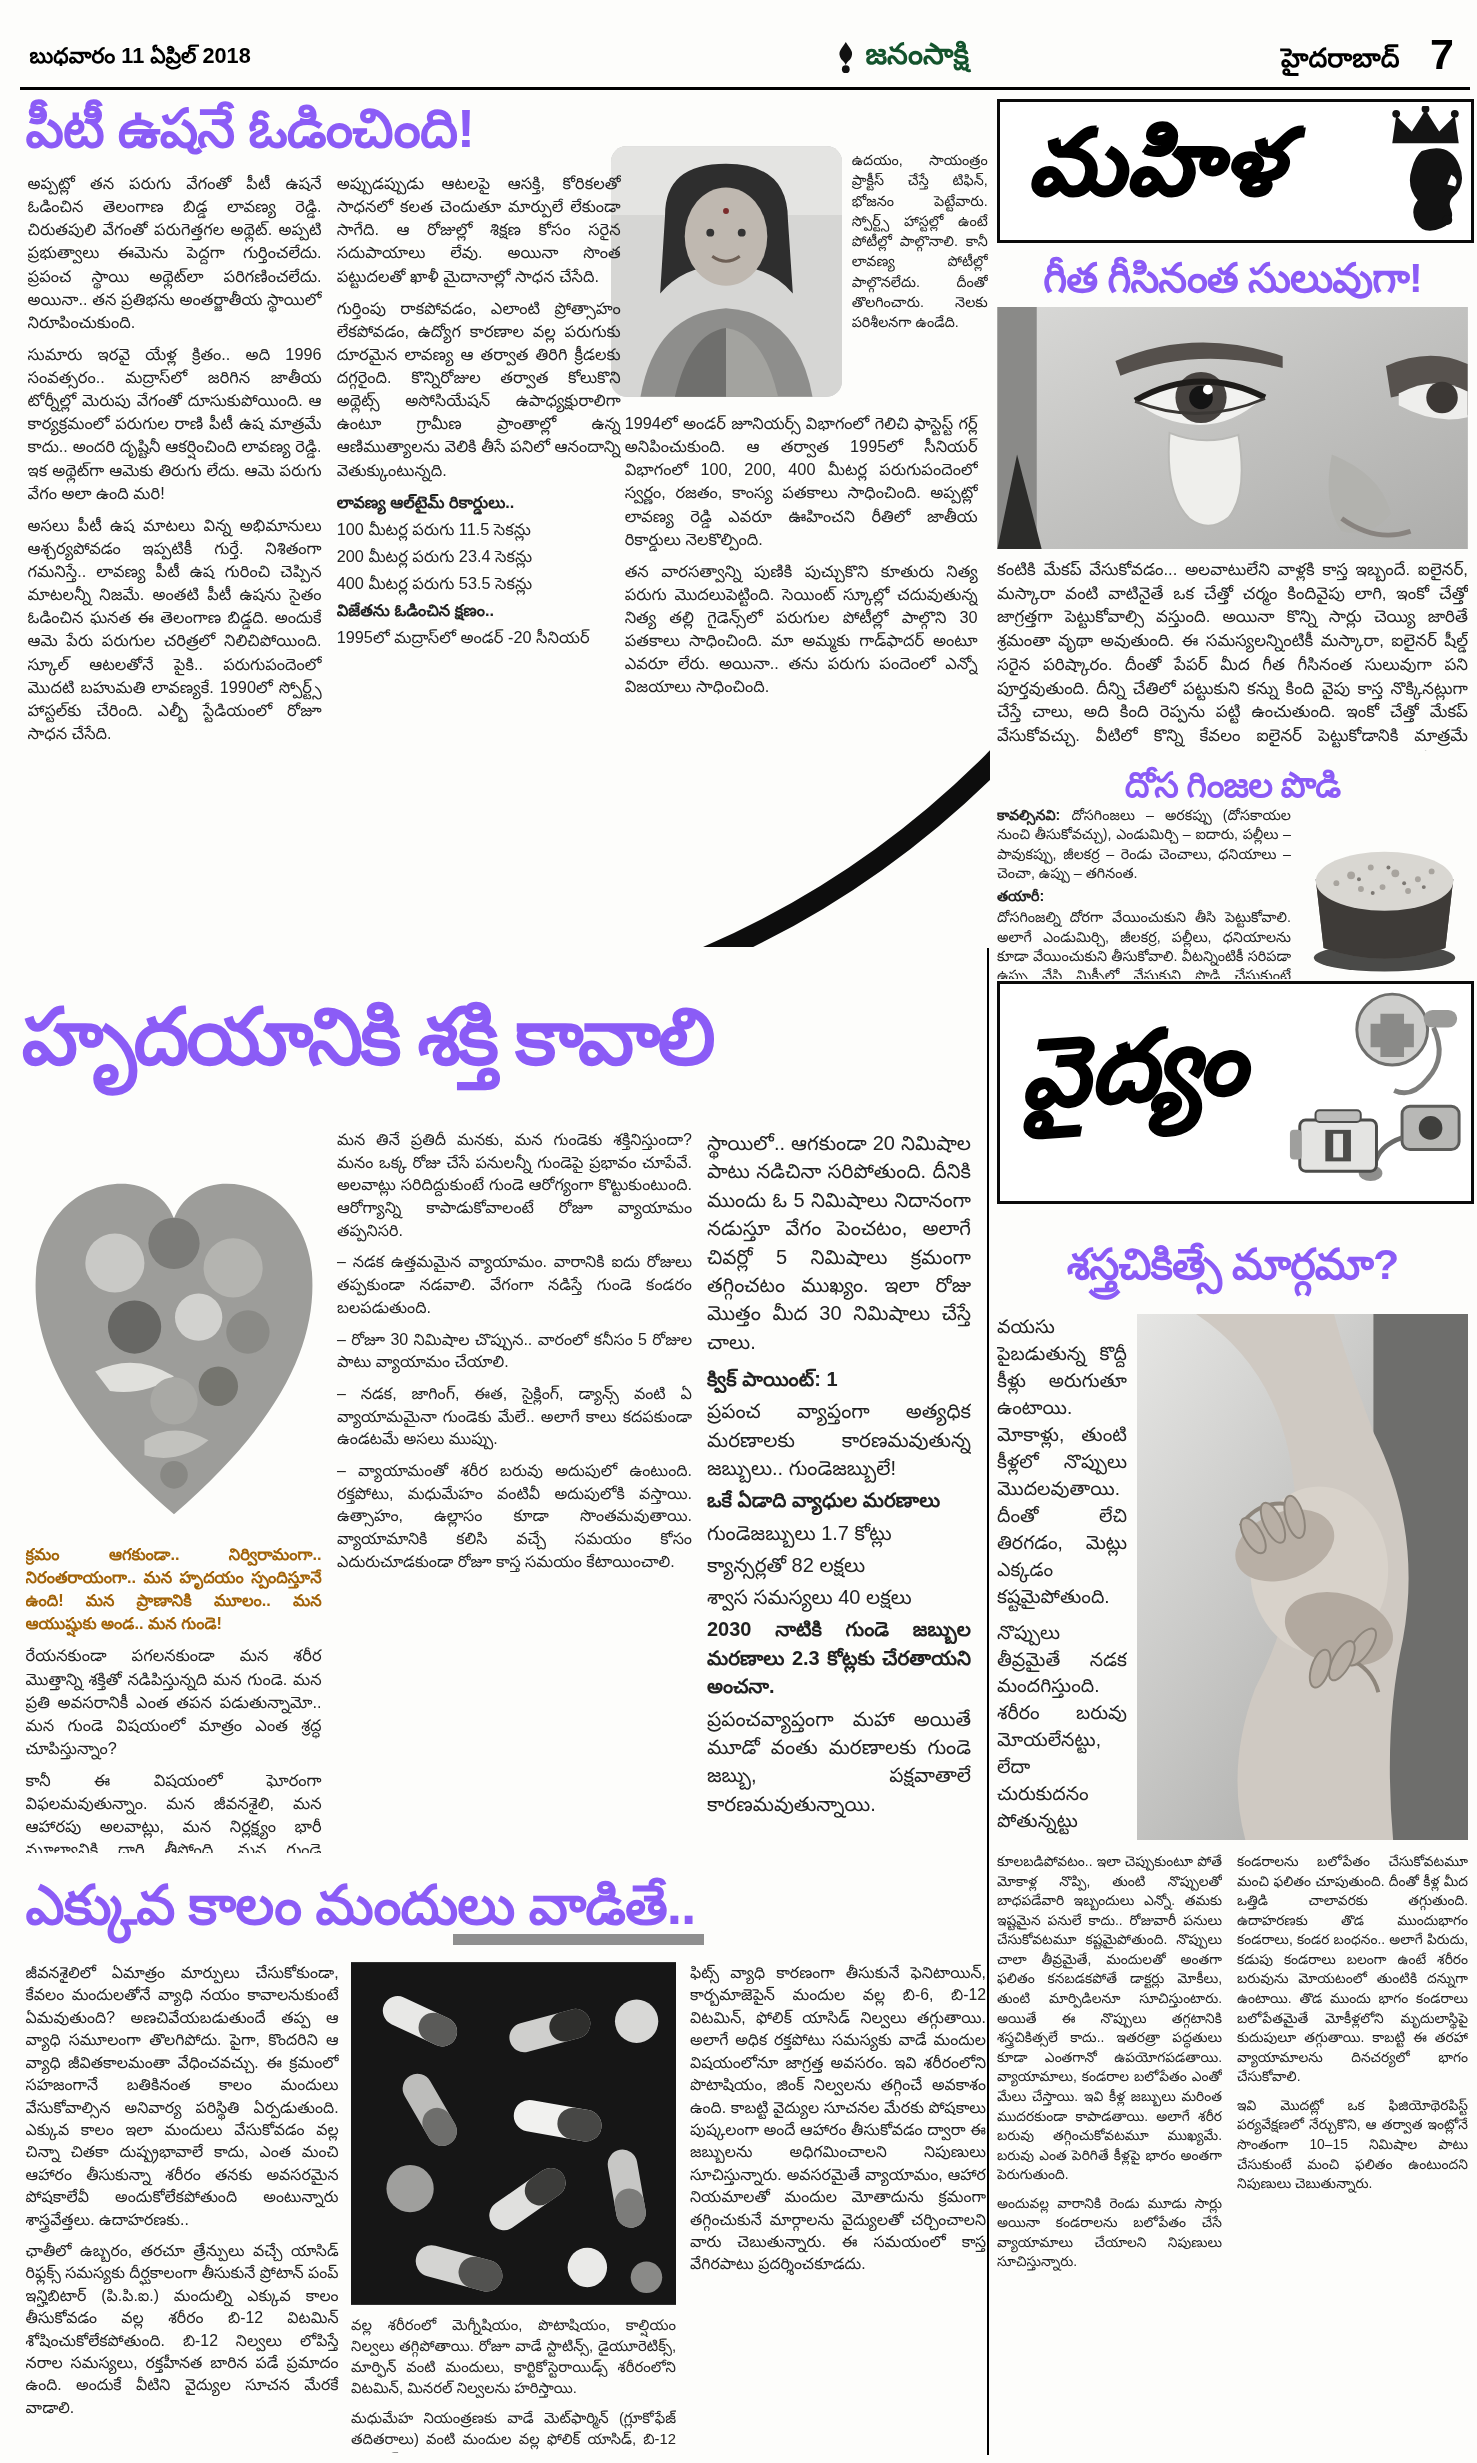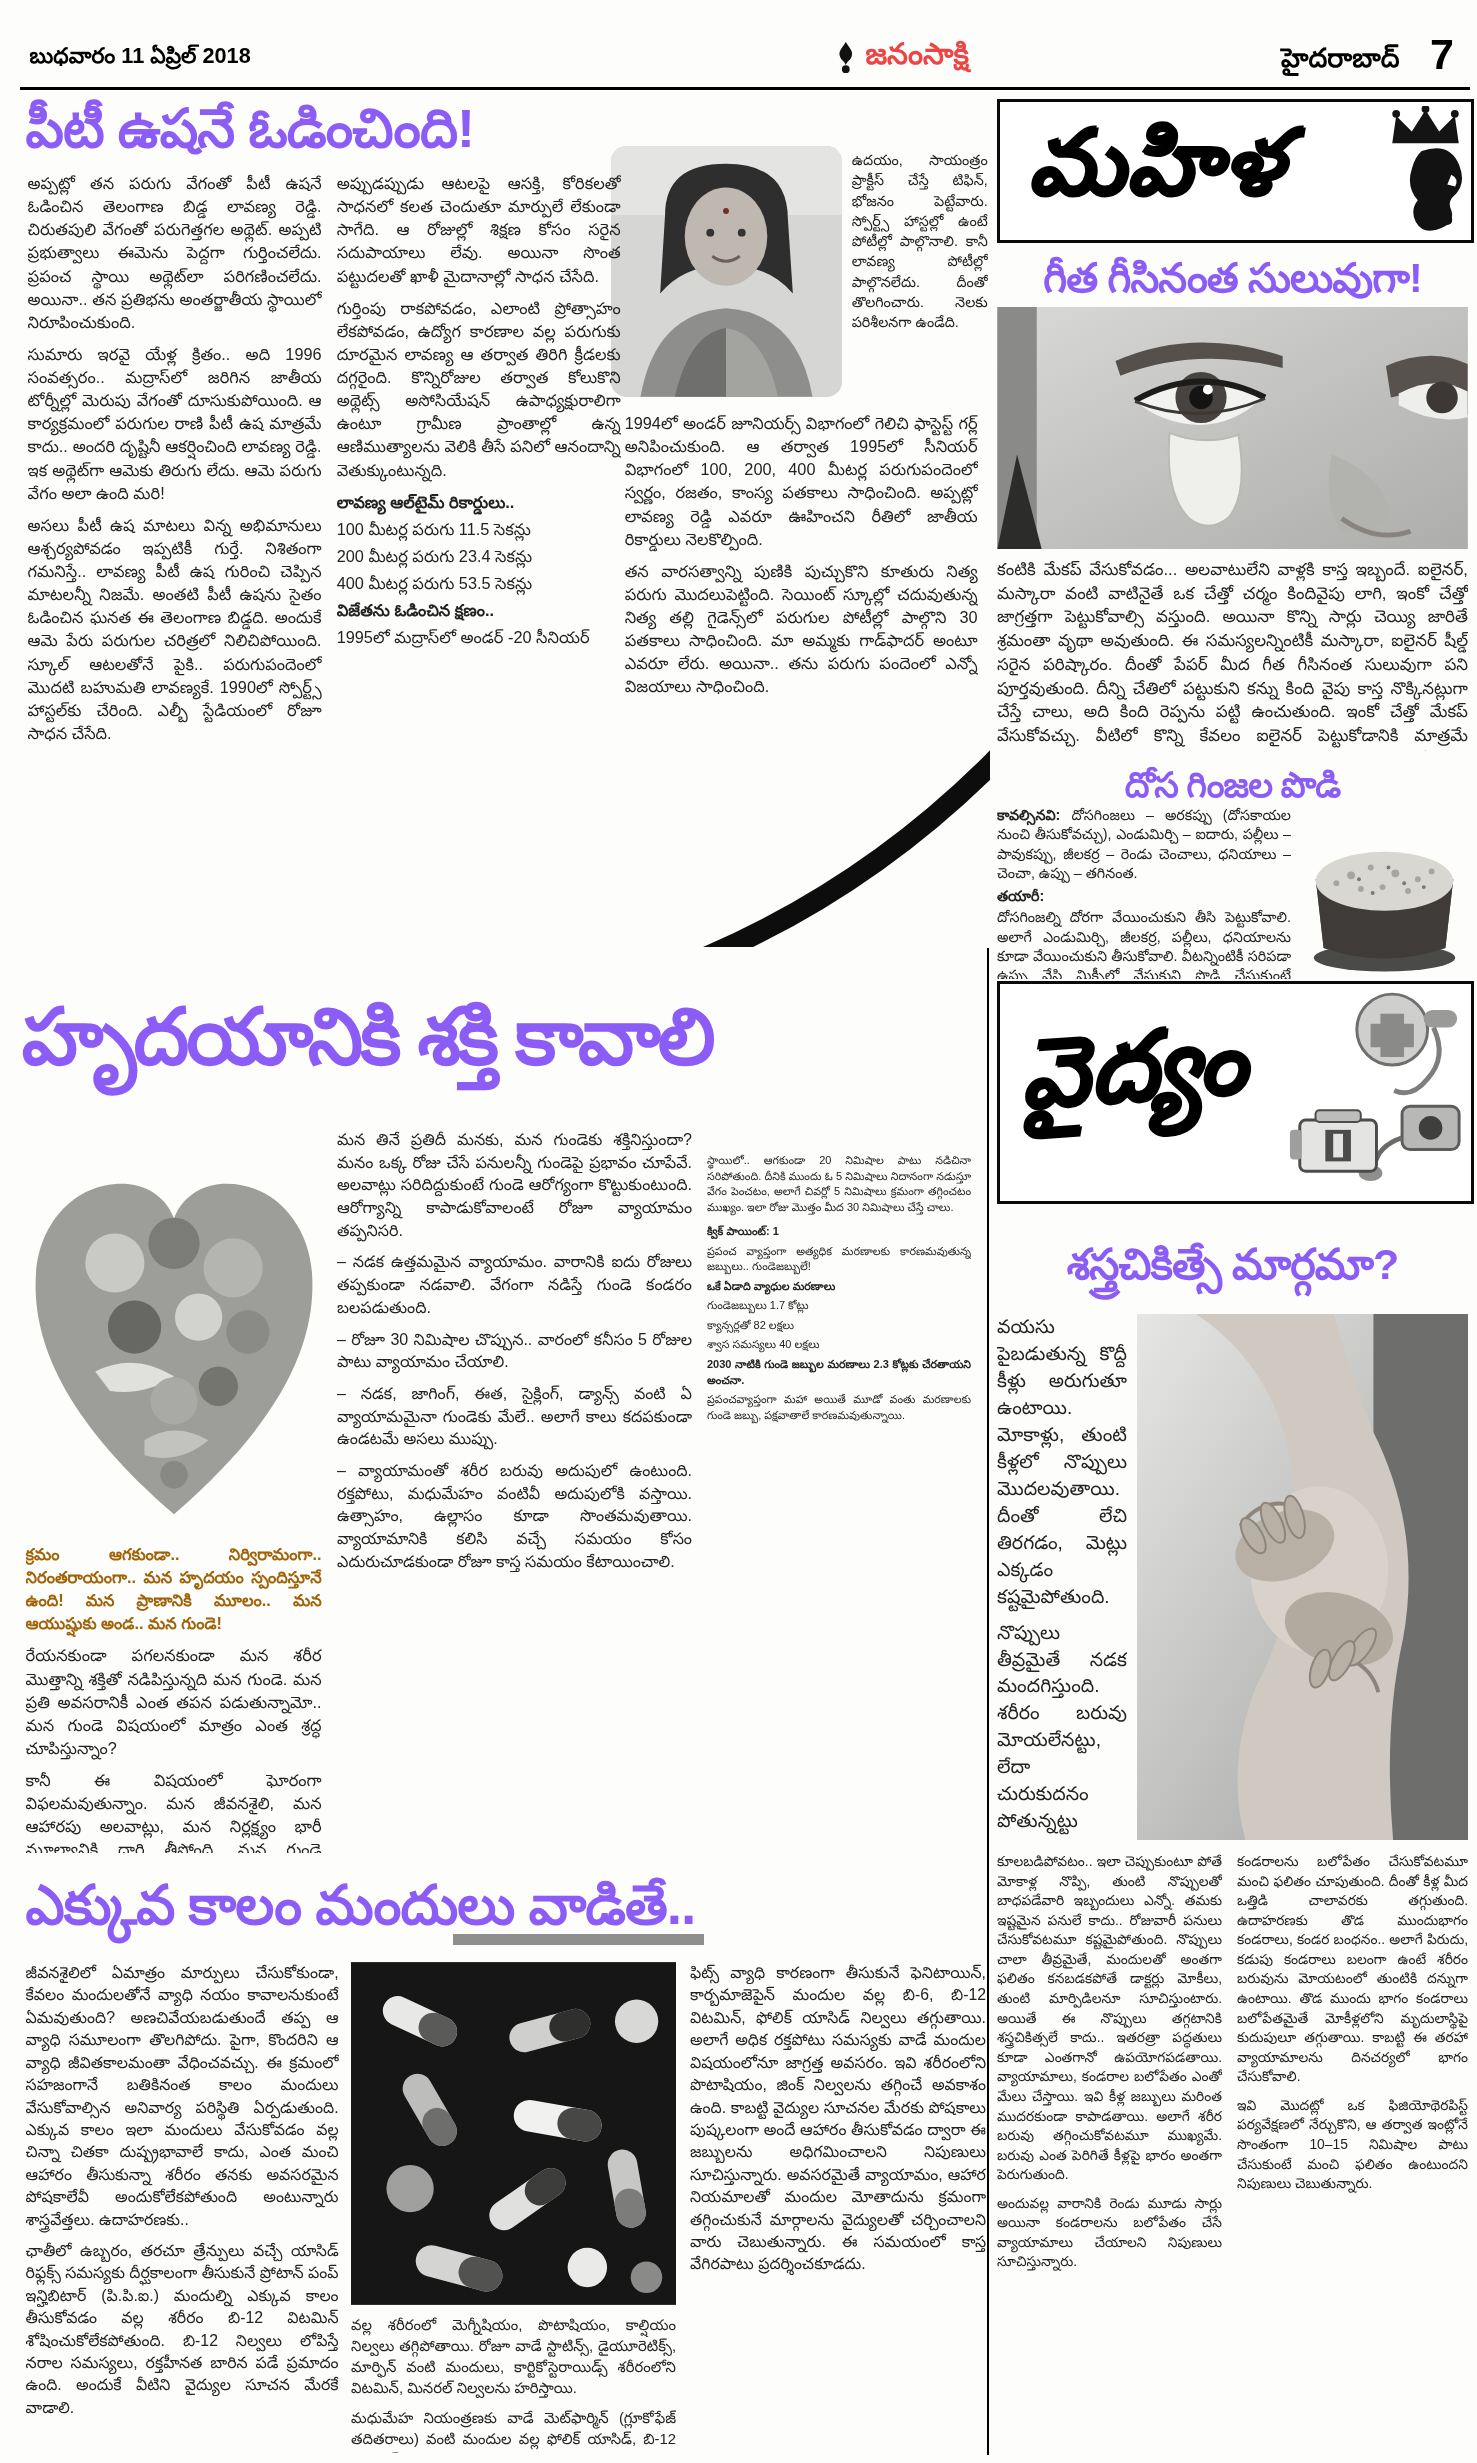--- a/index.html
+++ b/index.html
@@ -29,21 +29,21 @@
 
   <div class="abs" style="left:29.6px;top:43px;font-size:21.7px;font-weight:bold;color:#000;">బుధవారం 11 ఏప్రిల్ 2018</div>
 
   <div class="abs" style="left:832px;top:37px;display:flex;align-items:center;gap:5.9px;">
     <span>
       <svg width="27.6" height="33" viewBox="0 0 28 34">
         <path d="M14 1 C10 8 6 10 8 16 C9 20 13 21 14 25 C15 21 19 20 20 16 C22 10 18 8 14 1 Z" fill="#111"></path>
         <circle cx="14" cy="29" r="4" fill="#111"></circle>
       </svg>
     </span>
-    <span style="font-size:29.6px;font-weight:900;color:#ef4444;">జనంసాక్షి</span>
+    <span style="font-size:29.6px;font-weight:900;color:#14532d;">జనంసాక్షి</span>
   </div>
 
   <div class="abs" style="left:1281px;top:43px;font-size:26.6px;font-weight:900;color:#000;">హైదరాబాద్</div>
   <div class="abs" style="left:1430px;top:29.6px;font-size:43px;font-weight:900;color:#000;">7</div>
 
   <div class="abs rule" style="left:19.7px;top:87px;width:1450px;height:3px;"></div>
 
   <div class="abs" style="left:19.7px;top:95px;width:970px;height:852px;overflow:hidden;">
     <div class="abs" style="left:-611px;top:-916px;width:1822px;height:1822px;border:21.7px solid #0d0d0d;border-radius:50%;"></div>
 
@@ -120,21 +120,21 @@
   </div>
 
   <div class="col abs" style="left:337px;top:1129px;width:355px;height:724px;font-size:16px;">
     <p>మన తినే ప్రతిదీ మనకు, మన గుండెకు శక్తినిస్తుందా? మనం ఒక్క రోజు చేసే పనులన్నీ గుండెపై ప్రభావం చూపేవే. అలవాట్లు సరిదిద్దుకుంటే గుండె ఆరోగ్యంగా కొట్టుకుంటుంది. ఆరోగ్యాన్ని కాపాడుకోవాలంటే రోజూ వ్యాయామం తప్పనిసరి.</p>
     <p>– నడక ఉత్తమమైన వ్యాయామం. వారానికి ఐదు రోజులు తప్పకుండా నడవాలి. వేగంగా నడిస్తే గుండె కండరం బలపడుతుంది.</p>
     <p>– రోజూ 30 నిమిషాల చొప్పున.. వారంలో కనీసం 5 రోజుల పాటు వ్యాయామం చేయాలి.</p>
     <p>– నడక, జాగింగ్, ఈత, సైక్లింగ్, డ్యాన్స్ వంటి ఏ వ్యాయామమైనా గుండెకు మేలే.. అలాగే కాలు కదపకుండా ఉండటమే అసలు ముప్పు.</p>
     <p>– వ్యాయామంతో శరీర బరువు అదుపులో ఉంటుంది. రక్తపోటు, మధుమేహం వంటివీ అదుపులోకి వస్తాయి. ఉత్సాహం, ఉల్లాసం కూడా సొంతమవుతాయి. వ్యాయామానికి కలిసి వచ్చే సమయం కోసం ఎదురుచూడకుండా రోజూ కాస్త సమయం కేటాయించాలి.</p>
   </div>
 
-  <div class="col abs" style="left:707px;top:1129px;width:264px;height:724px;font-size:11px;margin-top:24px;">
+  <div class="col abs" style="left:707px;top:1129px;width:264px;height:724px;font-size:20px;">
     <p>స్థాయిలో.. ఆగకుండా 20 నిమిషాల పాటు నడిచినా సరిపోతుంది. దీనికి ముందు ఓ 5 నిమిషాలు నిదానంగా నడుస్తూ వేగం పెంచటం, అలాగే చివర్లో 5 నిమిషాలు క్రమంగా తగ్గించటం ముఖ్యం. ఇలా రోజు మొత్తం మీద 30 నిమిషాలు చేస్తే చాలు.</p>
     <div class="stats">
       <p class="st">క్విక్ పాయింట్: 1</p>
       <p>ప్రపంచ వ్యాప్తంగా అత్యధిక మరణాలకు కారణమవుతున్న జబ్బులు.. గుండెజబ్బులే!</p>
       <p class="st">ఒకే ఏడాది వ్యాధుల మరణాలు</p>
       <p>గుండెజబ్బులు 1.7 కోట్లు</p>
       <p>క్యాన్సర్లతో 82 లక్షలు</p>
       <p>శ్వాస సమస్యలు 40 లక్షలు</p>
       <p class="st">2030 నాటికి గుండె జబ్బుల మరణాలు 2.3 కోట్లకు చేరతాయని అంచనా.</p>
       <p>ప్రపంచవ్యాప్తంగా మహా అయితే మూడో వంతు మరణాలకు గుండె జబ్బు, పక్షవాతాలే కారణమవుతున్నాయి.</p>

